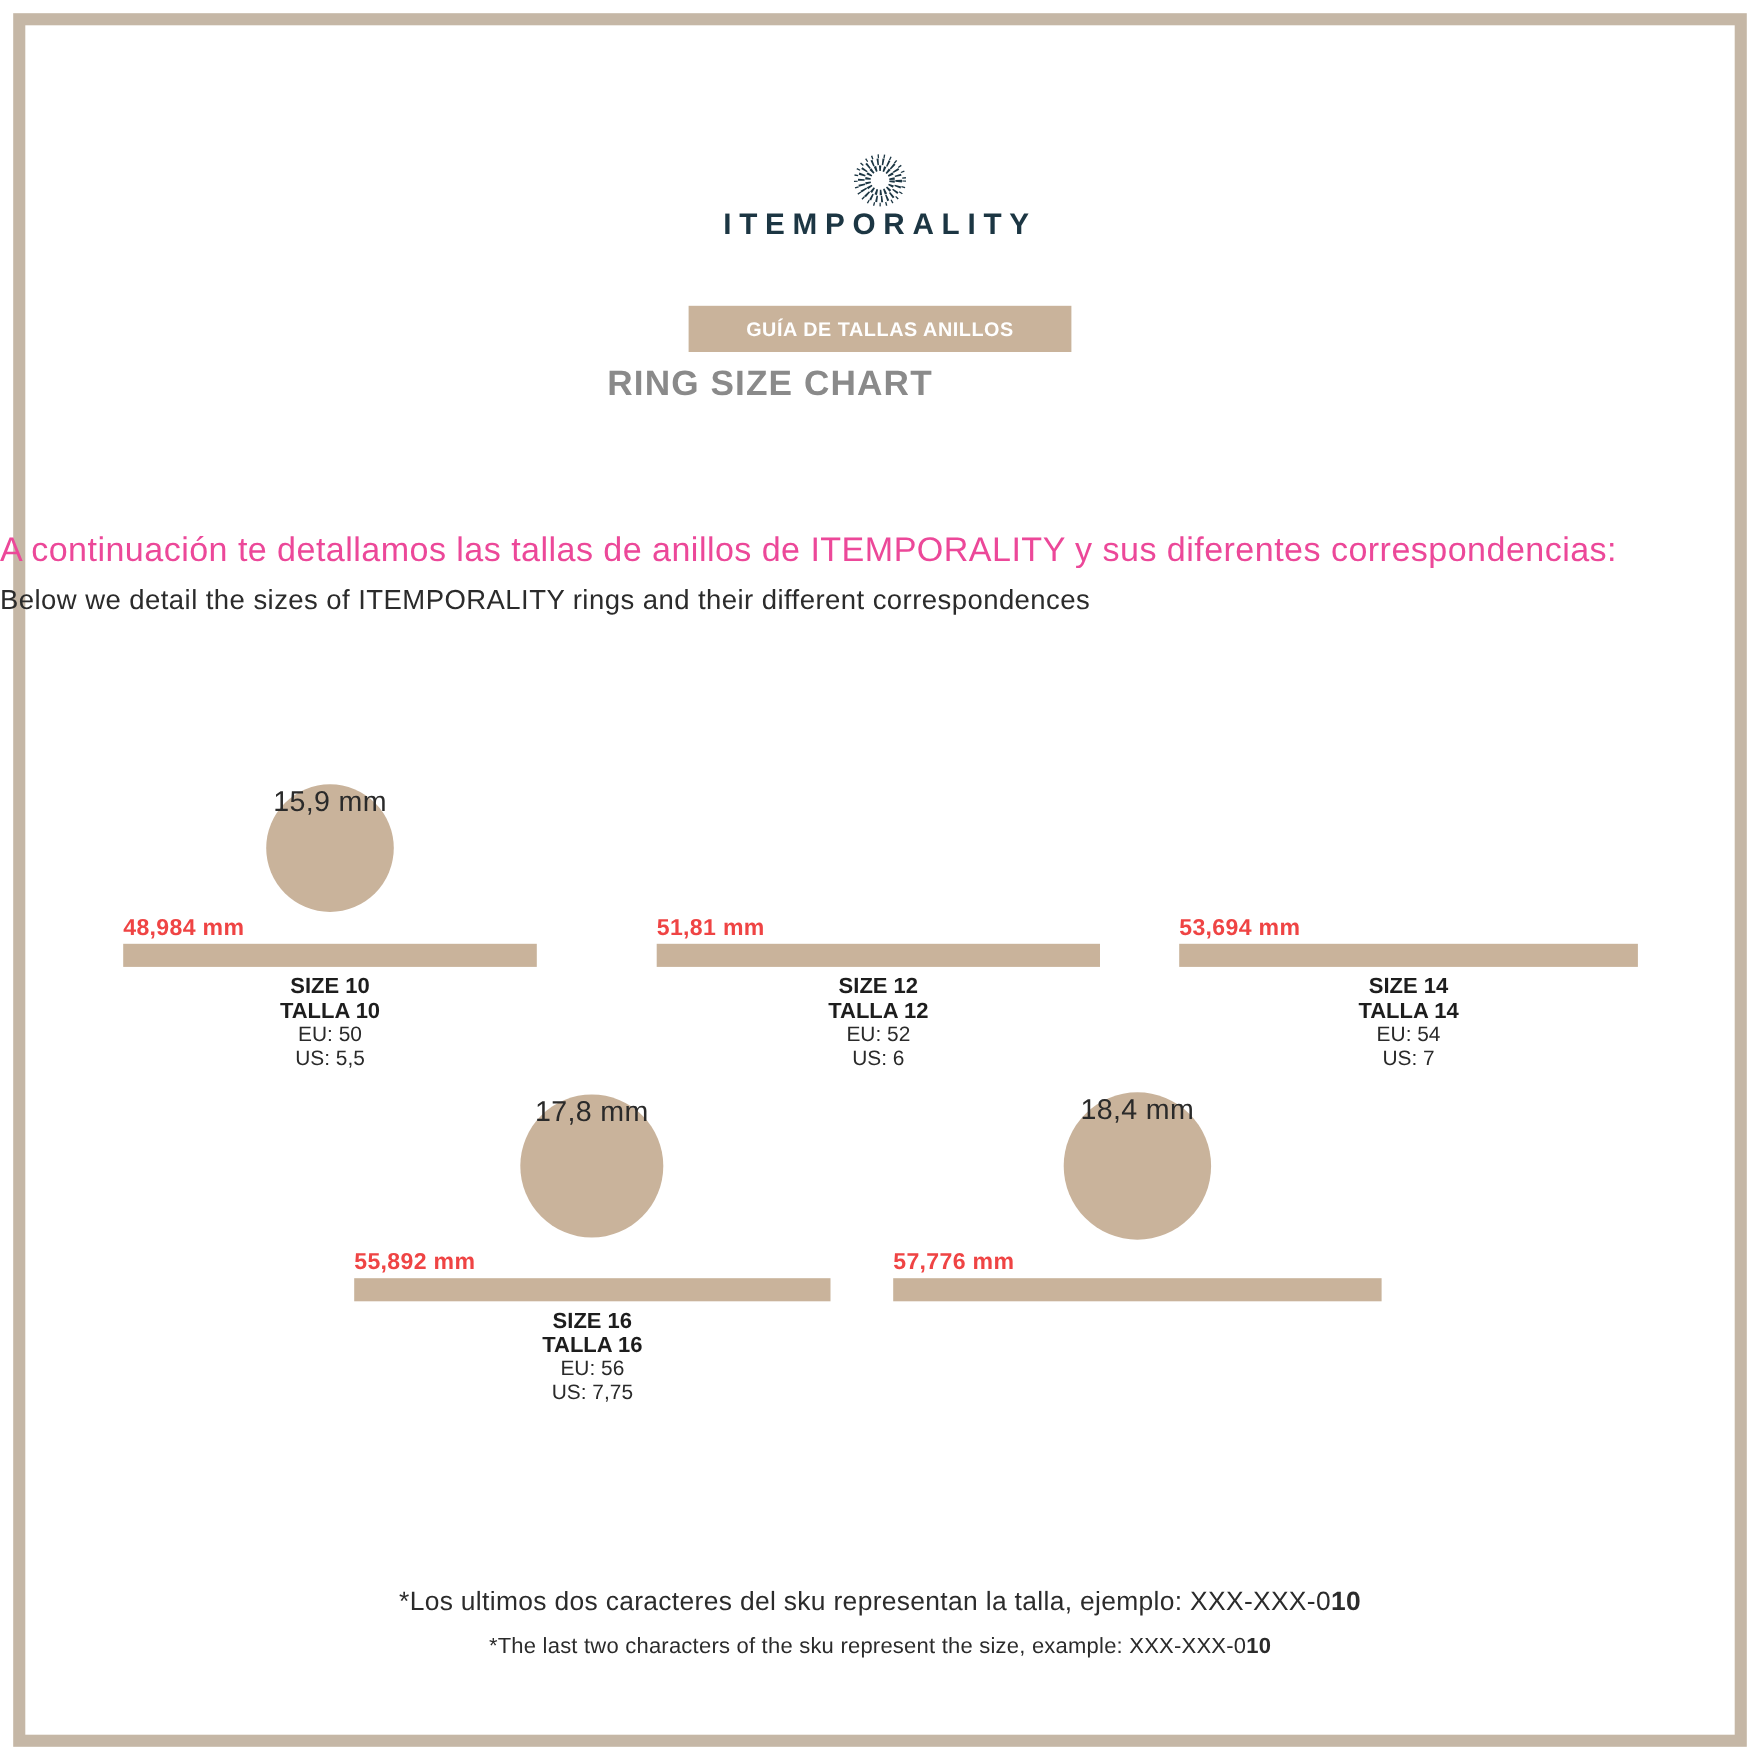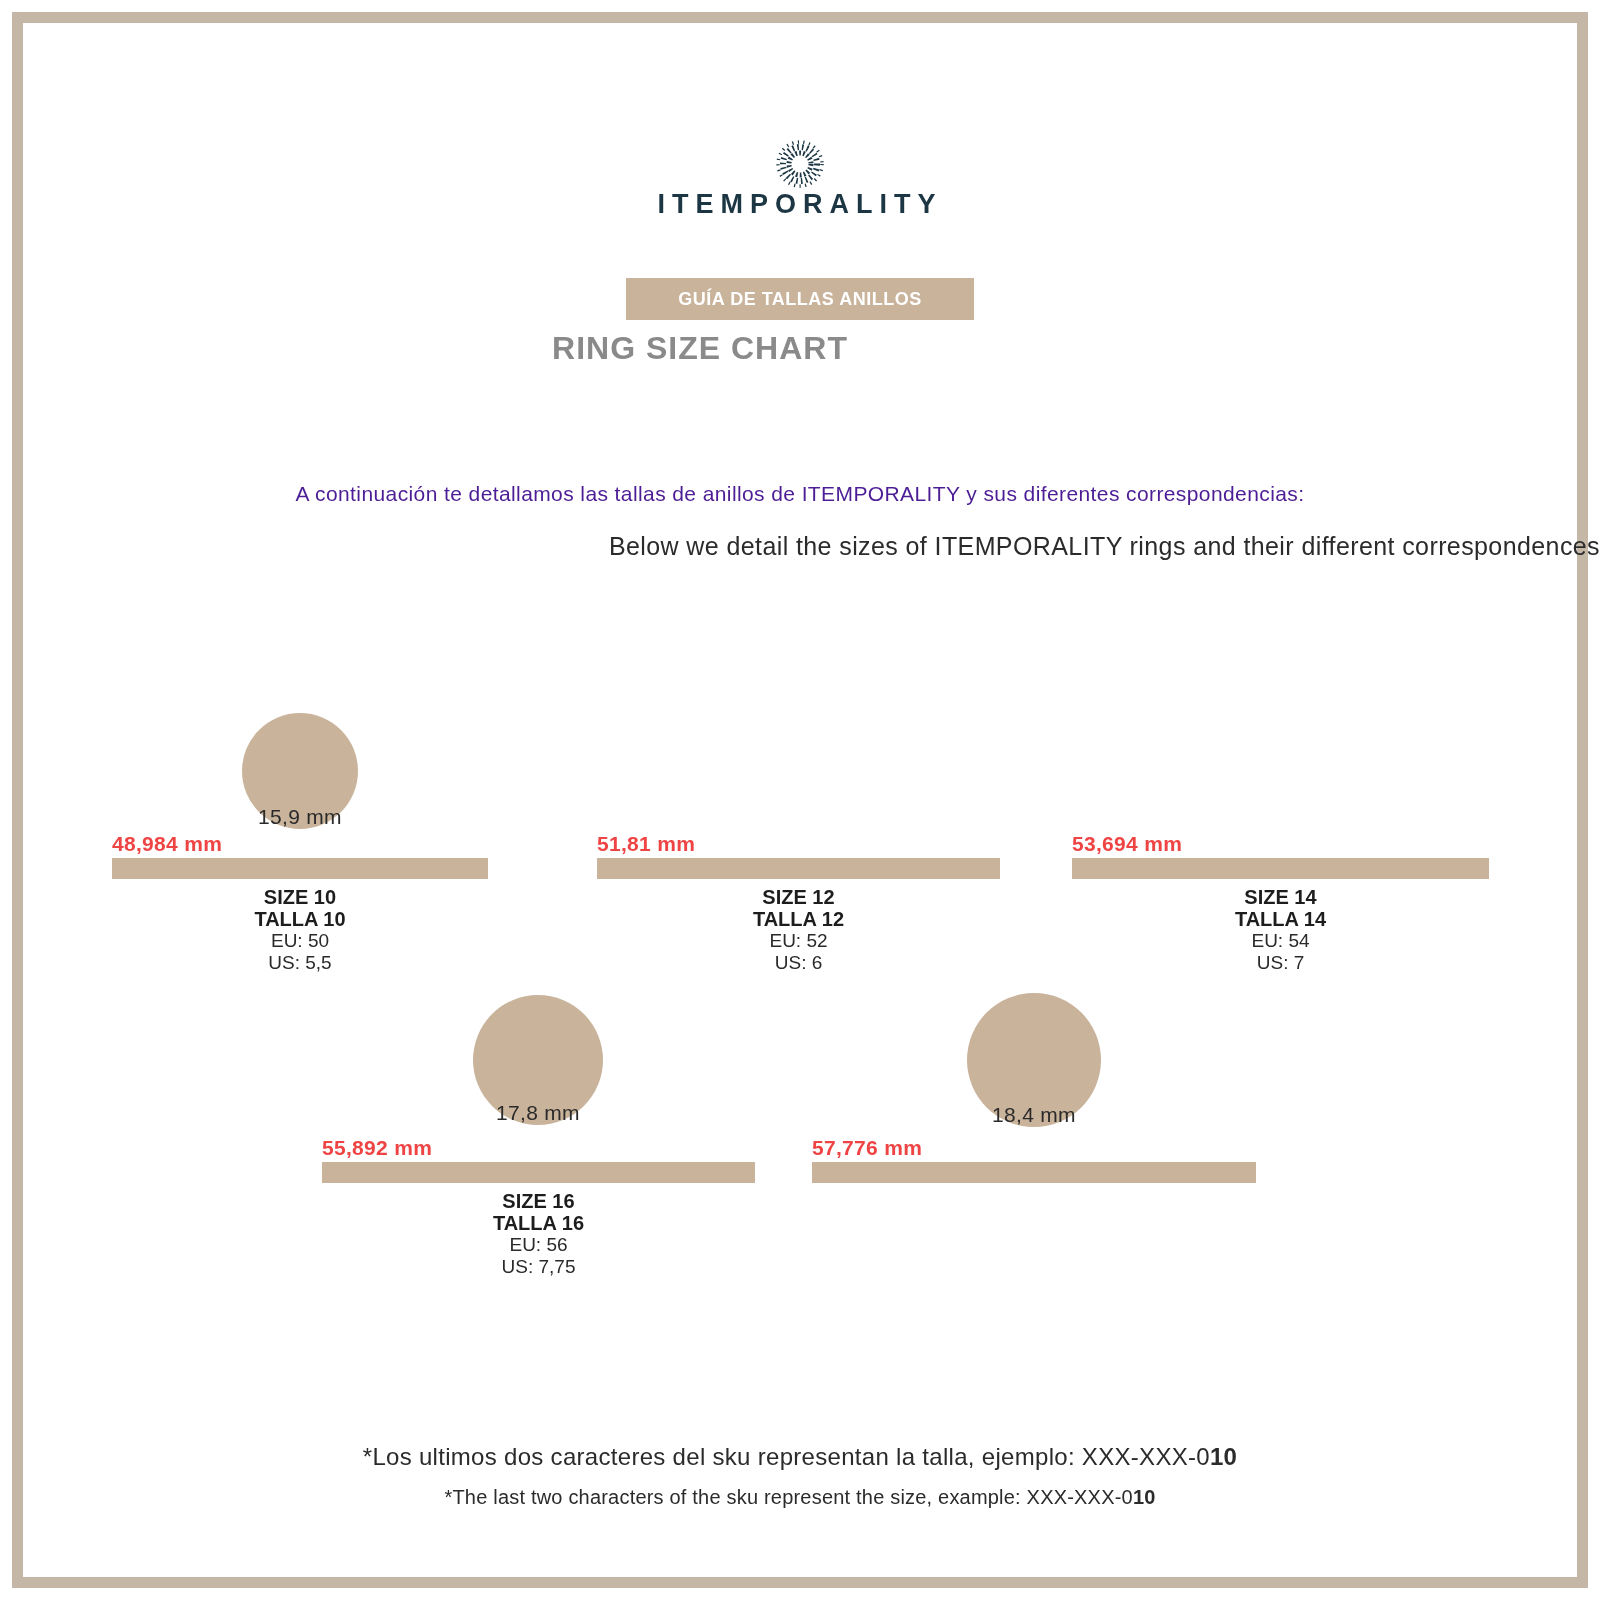--- a/index.html
+++ b/index.html
@@ -18,32 +18,32 @@
   .banner {
     position:absolute; top:278px; left:626px; width:348px; height:42px;
     background:#c9b39b; color:#ffffff; font-size:18px; font-weight:bold;
     letter-spacing:0.5px; text-align:center; line-height:42px;
   }
   .page-title {
     position:absolute; top:330px; left:0; width:1400px; text-align:center;
     font-size:32px; font-weight:bold; letter-spacing:1px; color:#8a8a8a;
   }
   .intro-es {
-    position:absolute; top:482px; left:0; width:1600px; text-align:center;
-    font-size:21px; letter-spacing:0.4px; color:#4c1d95;
+    position:absolute; top:482px; left:0; width:1600px; 
+    font-size:31px; letter-spacing:0.4px; color:#ec4899;
   }
   .intro-en {
-    position:absolute; top:532px; left:0; width:1600px; text-align:right;
+    position:absolute; top:532px; left:0; width:1600px; text-align:left;
     font-size:25px; letter-spacing:0.4px; color:#2b2b2b;
   }
   .group { position:absolute; }
   .circle {
     position:absolute; background:#c9b39b; border-radius:50%;
-    display:flex; align-items:flex-end; justify-content:center;
-    font-size:21px; color:#2a2a2a; letter-spacing:0.3px;
+    display:flex; align-items:flex-start; justify-content:center;
+    font-size:26px; color:#2a2a2a; letter-spacing:0.3px;
   }
   .bar-label { font-size:21px; font-weight:bold; color:#ef4444; line-height:22px; letter-spacing:0.3px; }
   .bar { height:21px; background:#c9b39b; margin-top:3px; }
   .caption { text-align:center; margin-top:7px; }
   .cap-bold { font-size:20px; font-weight:bold; line-height:22px; color:#1d1d1d; }
   .cap-reg  { font-size:19px; line-height:22px; color:#2a2a2a; }
   .footer-es {
     position:absolute; top:1443px; left:0; width:1600px; text-align:center;
     font-size:24px; letter-spacing:0.3px; color:#2b2b2b;
   }

